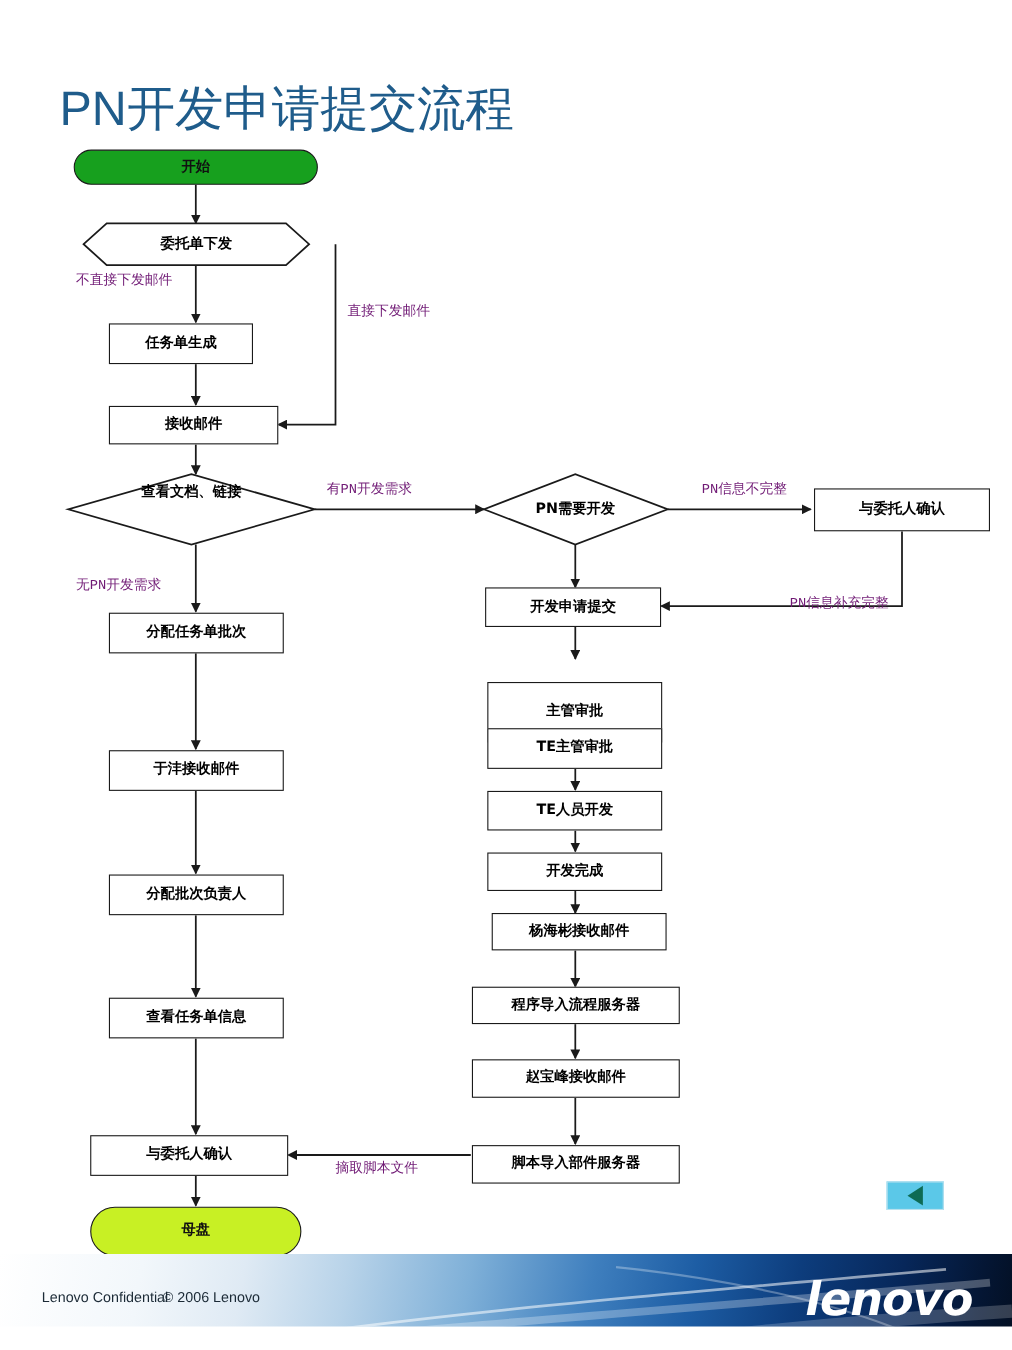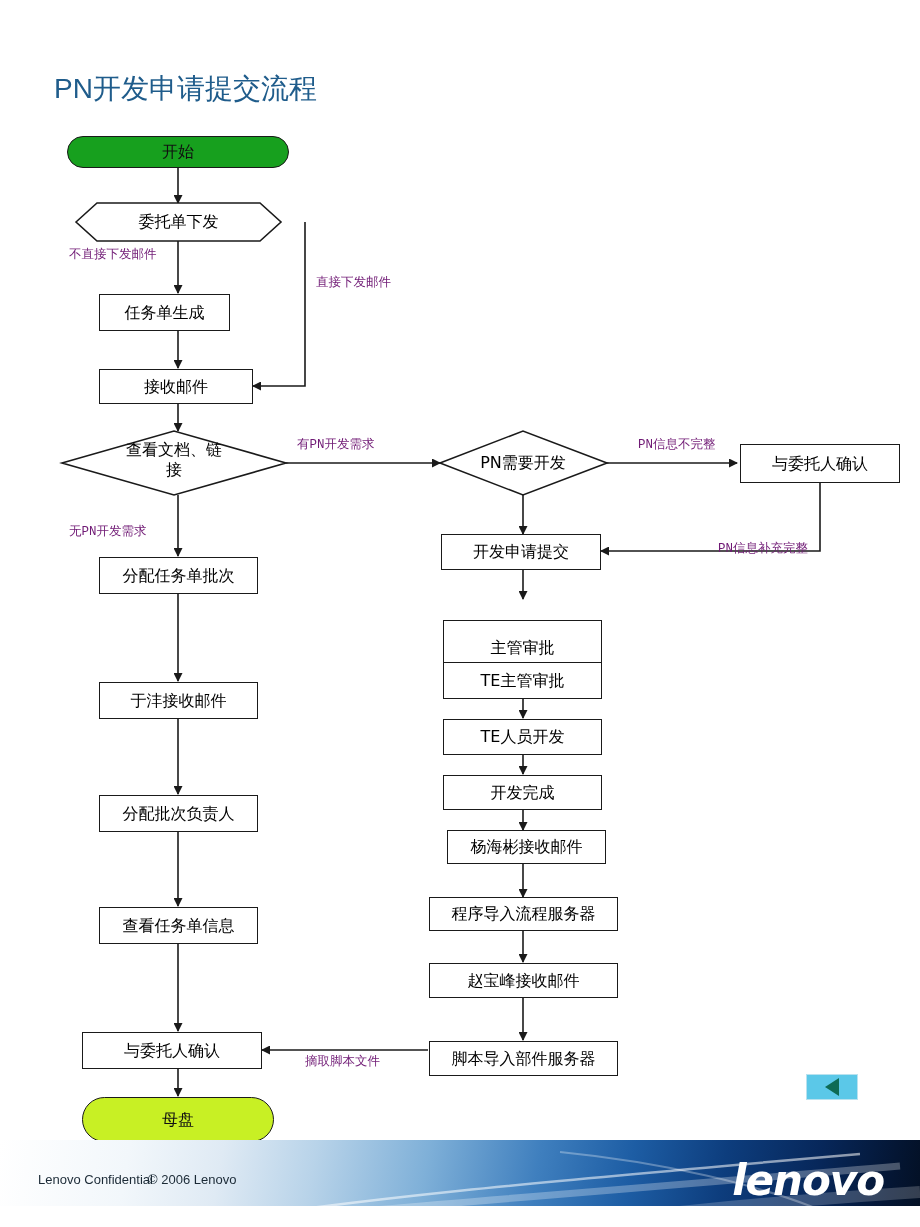--- a/index.html
+++ b/index.html
@@ -9,35 +9,35 @@
     background:#ffffff;
     font-family:"Liberation Sans","DejaVu Sans",sans-serif;
     overflow:hidden;
     position:relative;
   }
   #slide{position:absolute;left:0;top:0;width:920px;height:1227px;overflow:hidden;}
 
   
   .title{
     position:absolute;left:54px;top:70px;
-    font-size:28px;color:#1f5c8b;
+    font-size:44px;color:#1f5c8b;
     font-family:"Liberation Sans","DejaVu Sans",sans-serif;
     letter-spacing:0px;white-space:nowrap;
   }
 
   
   #wires{position:absolute;left:0;top:0;width:920px;height:1227px;}
 
   
   .node{
     position:absolute;box-sizing:border-box;
     display:flex;align-items:center;justify-content:center;
     text-align:center;
     font-family:"DejaVu Sans","Liberation Sans",sans-serif;
-    font-size:16px;color:#000000;line-height:1.25;
+    font-size:13px;color:#000000;line-height:1.25;font-weight:bold;
   }
   .box{
     border:1px solid #1a1a1a;background:#ffffff;
   }
   .oval-start{
     background:#17a01e;border:1px solid #1a1a1a;border-radius:999px;
     color:#111;
   }
   .oval-end{
     background:#c8f024;border:1px solid #1a1a1a;border-radius:999px;

